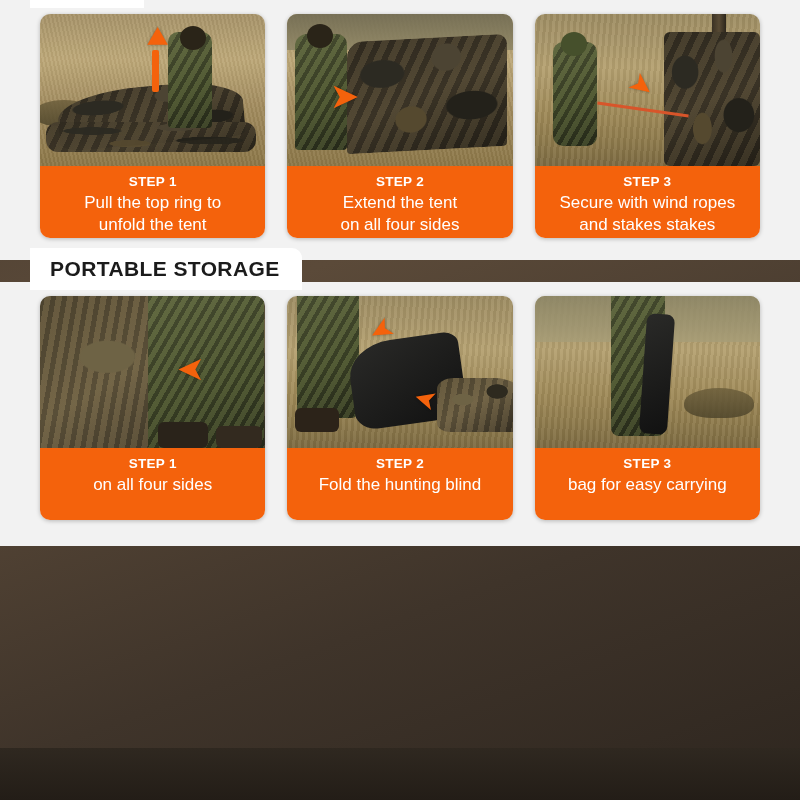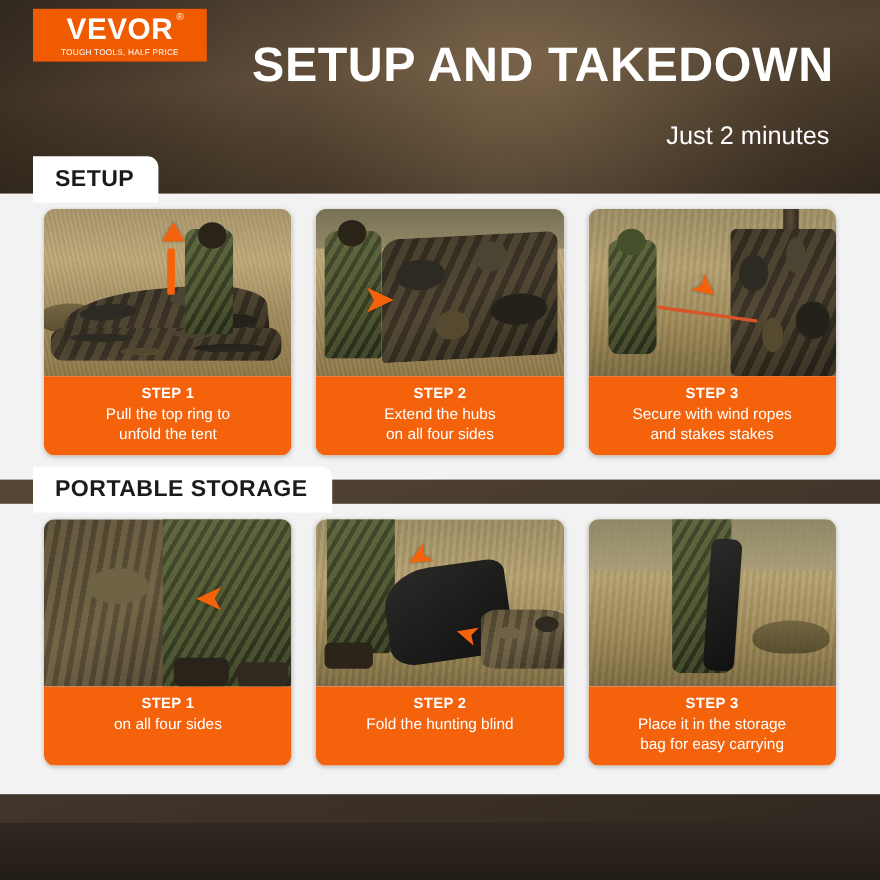--- a/index.html
+++ b/index.html
@@ -122,21 +122,21 @@
     padding: 7px 6px 9px;
     height: 72px;
   }
   .caption .step {
     font-size: 13.5px;
     font-weight: bold;
     letter-spacing: 0.3px;
     line-height: 1.3;
   }
   .caption .txt {
-    font-size: 14px;
+    font-size: 17px;
     line-height: 1.25;
     margin-top: 1px;
   }
   
   .ground-dry {
     position: absolute; inset: 0;
     background:
       repeating-linear-gradient(78deg, rgba(255,255,255,0.05) 0 2px, rgba(0,0,0,0.04) 2px 4px),
       linear-gradient(180deg, #a8946a 0%, #bda878 30%, #a18b5e 62%, #8c7748 100%);
   }
@@ -202,31 +202,20 @@
     left: 0; right: 0; bottom: 0;
     height: 52px;
     background: linear-gradient(180deg, #2f2820 0%, #231d17 100%);
   }
 </style>
 </head>
 <body>
 
 <div class="page">
 
-  <div class="hero">
-    <div class="logo-box">
-      <div class="logo-word">
-        <span>VEVOR</span>
-        <span class="logo-reg">®</span>
-      </div>
-      <div class="logo-tag">TOUGH TOOLS, HALF PRICE</div>
-    </div>
-    <div class="hero-title">SETUP AND TAKEDOWN</div>
-    <div class="hero-sub">Just 2 minutes</div>
-  </div>
 
   <div class="section section-setup">
     <div class="section-label">SETUP</div>
     <div class="cards">
 
       <div class="card">
         <div class="photo">
           <div class="ground-dry"></div>
           <div class="shrub" style="left:-6px;top:86px;width:60px;height:26px;"></div>
           <div class="camo" style="position:absolute;left:18px;top:72px;width:186px;height:58px;border-radius:46% 40% 10% 14%;transform:rotate(-5deg);"></div>
@@ -247,21 +236,21 @@
         <div class="photo">
           <div class="ground-dry"></div>
           <div class="sky-strip"></div>
           <div class="camo" style="position:absolute;left:60px;top:24px;width:160px;height:112px;border-radius:16px 10px 4px 4px;transform:skewY(-3deg);"></div>
           <div class="person" style="left:8px;top:20px;width:52px;height:116px;border-radius:12px 10px 4px 4px;"></div>
           <div style="position:absolute;left:20px;top:10px;width:26px;height:24px;border-radius:50%;background:#2a2418;"></div>
           <div class="arrow" style="left:44px;top:66px;font-size:32px;">➤</div>
         </div>
         <div class="caption">
           <div class="step">STEP 2</div>
-          <div class="txt">Extend the hubs</div>
+          <div class="txt">Extend the tent</div>
           <div class="txt">on all four sides</div>
         </div>
       </div>
 
       <div class="card">
         <div class="photo">
           <div class="ground-dry2"></div>
           <div class="tree" style="right:34px;top:0;width:14px;height:152px;"></div>
           <div class="camo" style="position:absolute;right:0;top:18px;width:96px;height:134px;border-radius:6px;"></div>
           <div class="person" style="left:18px;top:28px;width:44px;height:104px;border-radius:10px;"></div>
@@ -319,21 +308,20 @@
       <div class="card">
         <div class="photo">
           <div class="ground-dry2"></div>
           <div class="sky-strip" style="height:30%;background:linear-gradient(180deg,#8d8767 0%,#a79d77 100%);"></div>
           <div class="person" style="left:76px;top:-10px;width:54px;height:150px;border-radius:8px;"></div>
           <div class="dark-bag" style="left:108px;top:18px;width:28px;height:120px;border-radius:8px;transform:rotate(4deg);"></div>
           <div class="shrub" style="right:6px;top:92px;width:70px;height:30px;"></div>
         </div>
         <div class="caption">
           <div class="step">STEP 3</div>
-          <div class="txt">Place it in the storage</div>
           <div class="txt">bag for easy carrying</div>
         </div>
       </div>
 
     </div>
   </div>
 
   <div class="footer-strip"></div>
 </div>
 

